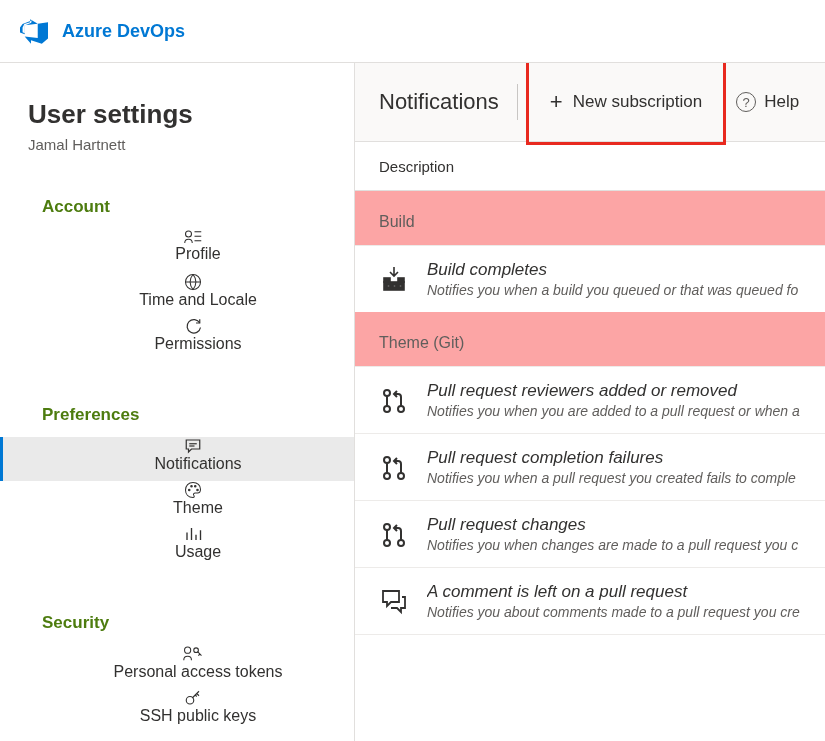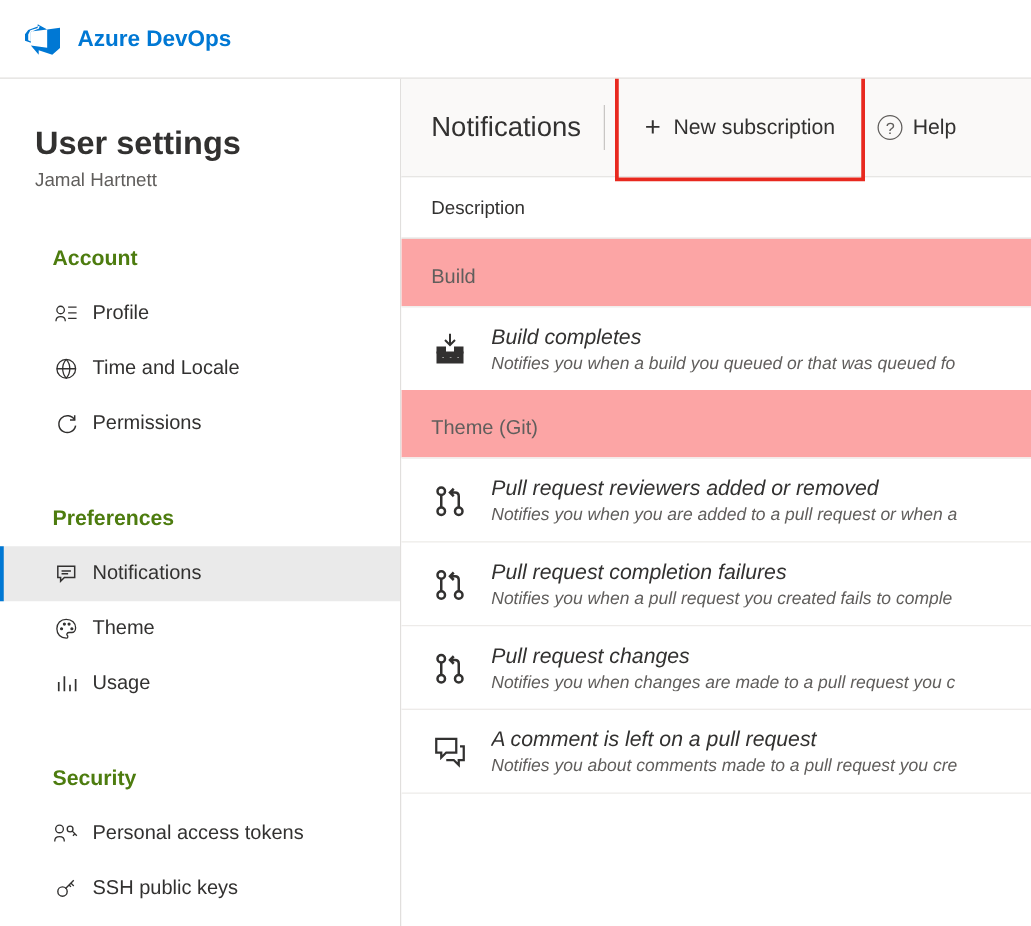--- a/index.html
+++ b/index.html
@@ -29,21 +29,21 @@
     .header-title {
       color: #0078d4;
       font-size: 18px;
       font-weight: 600;
     }
     .container {
       display: flex;
       height: calc(100% - 63px);
     }
     .sidebar {
-      width: 321px;
+      width: 355px;
       border-right: 1px solid #e1dfdd;
       padding-top: 36px;
     }
     .sidebar-title {
       font-size: 26px;
       font-weight: 600;
       padding-left: 28px;
       color: #323130;
     }
     .sidebar-subtitle {
@@ -61,20 +61,21 @@
       color: #4d7c0f;
     }
     .sidebar-item {
       display: flex;
       align-items: center;
       height: 44px;
       padding-left: 42px;
       cursor: pointer;
       font-size: 16px;
       color: #323130;
+      flex-direction: column;
     }
     .sidebar-item.selected {
       background: #eaeaea;
       position: relative;
     }
     .sidebar-item.selected::before {
       content: "";
       position: absolute;
       left: 0;
       top: 0;

